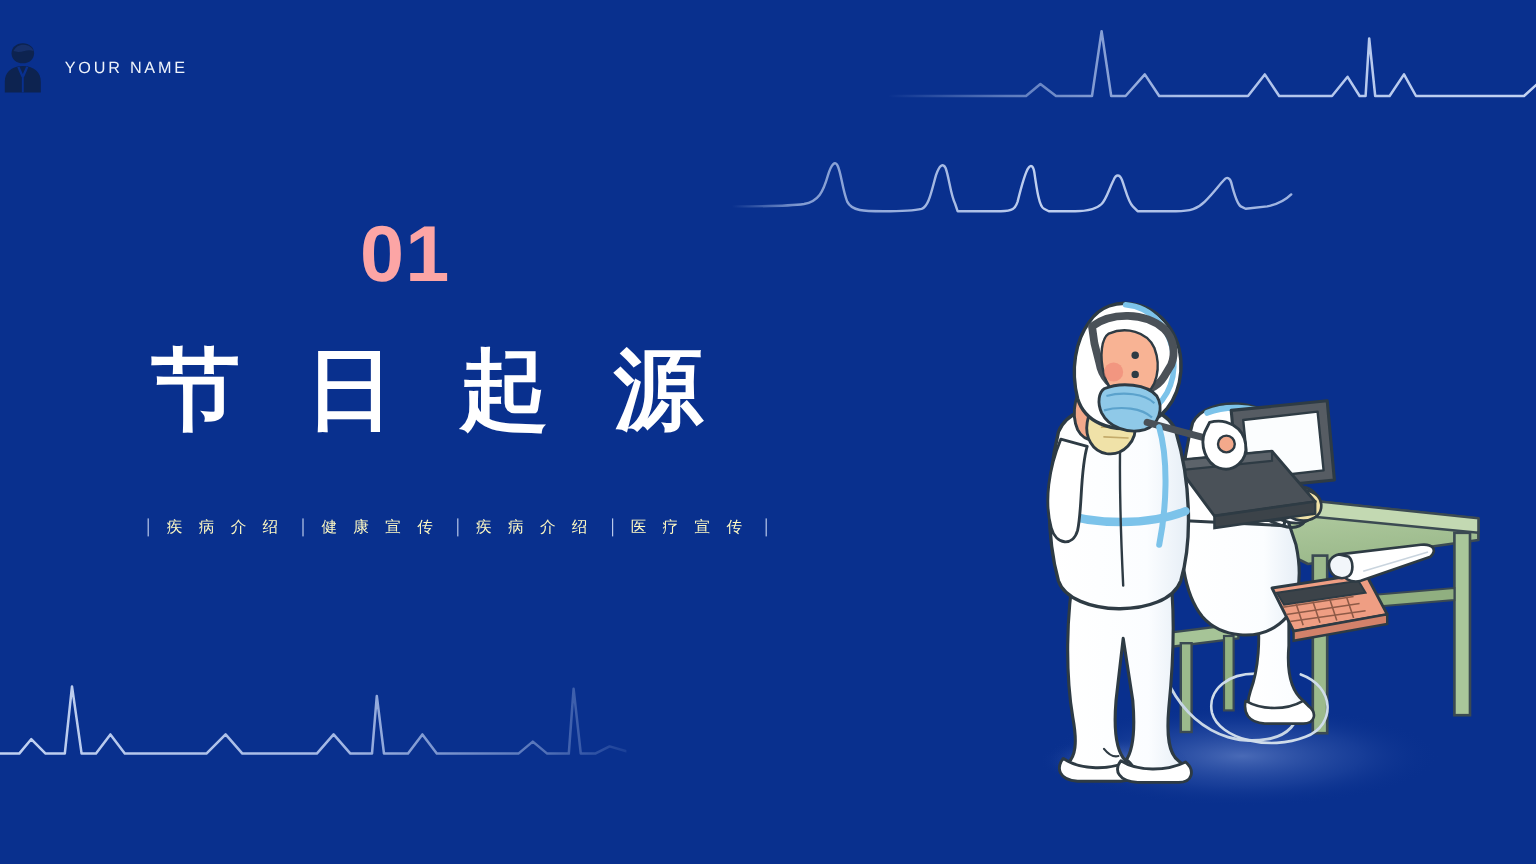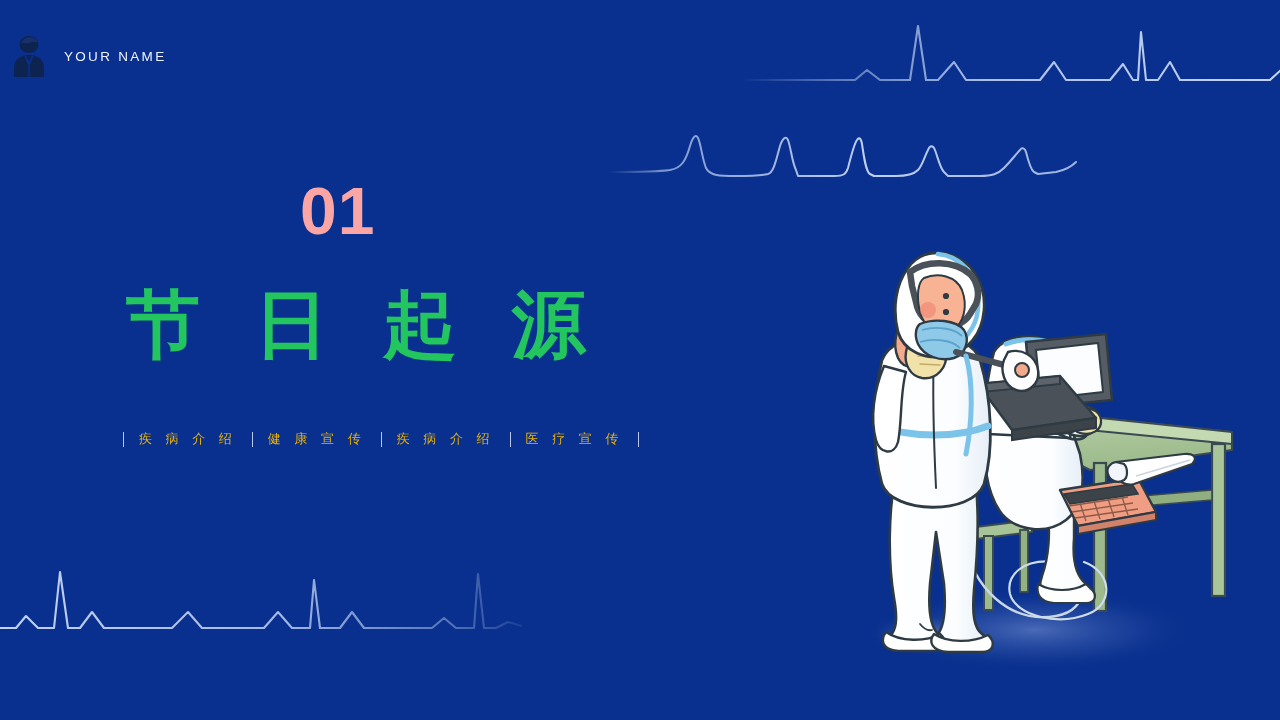--- a/index.html
+++ b/index.html
@@ -21,21 +21,20 @@
   
   #header {
     position: absolute;
     top: 30px;
     left: 0;
     width: 420px;
     height: 52px;
     display: flex;
     align-items: center;
     z-index: 30;
-    padding-left: 10px;
   }
   #brand-logo {
     width: 34px;
     height: 44px;
     margin-left: 2px;
     flex: 0 0 auto;
   }
   #brand-name {
     margin-left: 18px;
     color: #eef3fb;
@@ -64,36 +63,36 @@
     font-size: 66px;
     font-weight: 700;
     letter-spacing: 1px;
     line-height: 1;
     z-index: 25;
   }
   #section-title {
     position: absolute;
     left: 126px;
     top: 286px;
-    color: #22c55e;
+    color: #ffffff;
     font-size: 74px;
     font-weight: 700;
     letter-spacing: 17px;
     line-height: 1.05;
     white-space: nowrap;
     z-index: 25;
   }
   #section-tags {
     position: absolute;
     left: 110px;
     top: 430px;
     display: flex;
     align-items: center;
     z-index: 25;
-    color: #eab308;
+    color: #fef9c3;
     font-size: 13px;
     letter-spacing: 5px;
     white-space: nowrap;
   }
   #section-tags .tag { padding: 0 2px; }
   #section-tags .sep {
     display: inline-block;
     width: 1px;
     height: 15px;
     background: #b9c8ea;

